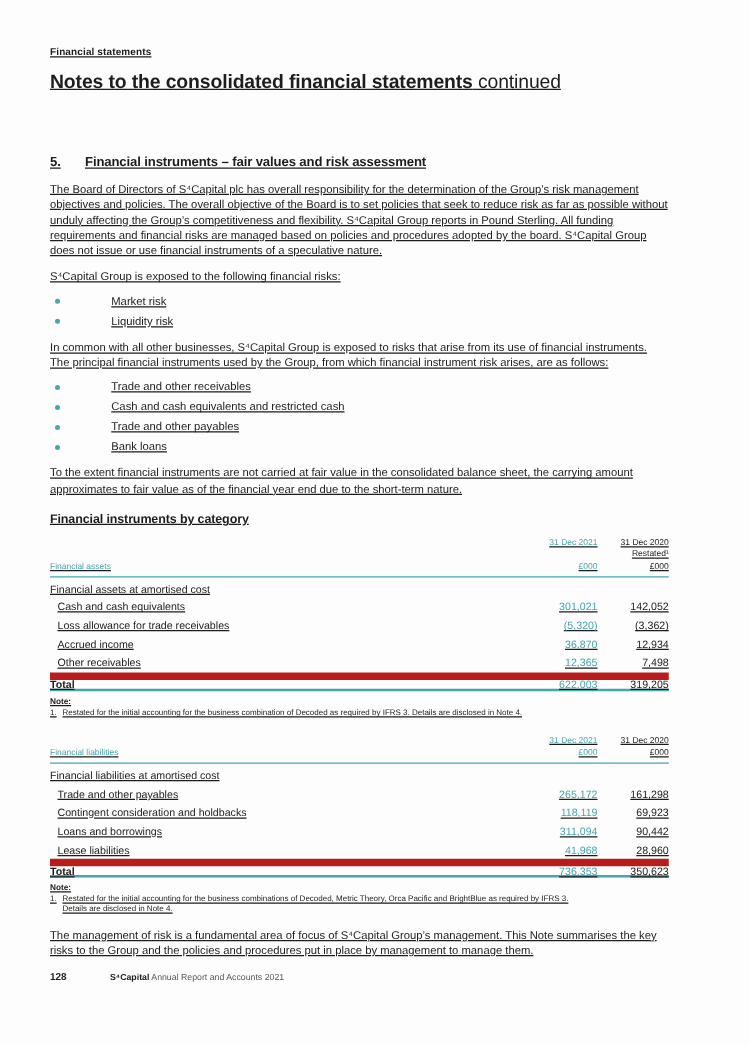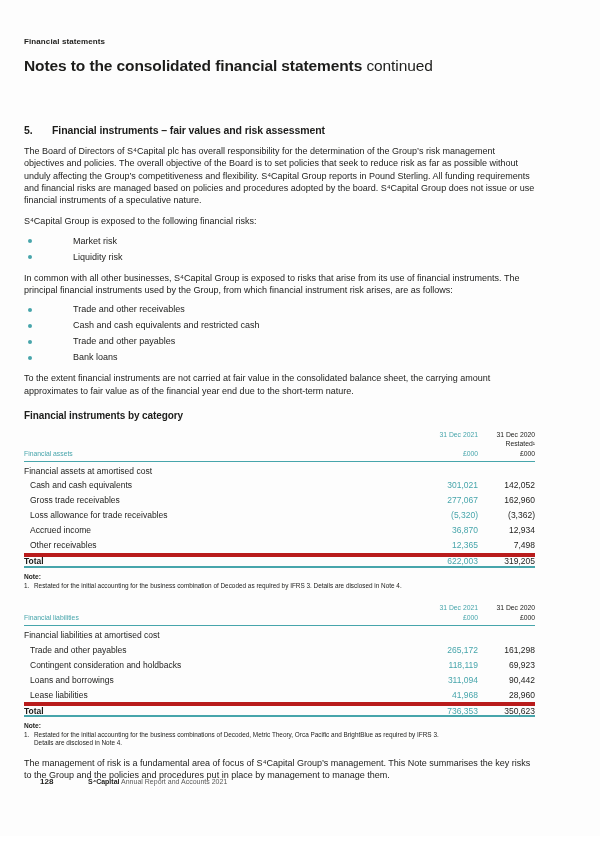--- a/index.html
+++ b/index.html
@@ -1,18 +1,18 @@
 <!DOCTYPE html>
 <html><head>
 <meta charset="utf-8">
 <style>
   * { margin:0; padding:0; box-sizing:border-box; }
   html,body { width:600px; height:848px; }
   body { font-family:"Liberation Sans", sans-serif; color:#1d1d1b; background:#ffffff; }
-  .page { position:relative; width:600px; height:836px; background:#fdfdfd; padding:37px 65px 0 24px; overflow:hidden; }
+  .page { position:relative; width:600px; height:836px; background:#fdfdfd; padding:37px 65px 0 40px; overflow:hidden;text-decoration:underline; }
 
   .eyebrow { font-size:8px; font-weight:bold; letter-spacing:0.1px; }
   .doc-title { font-size:15.5px; font-weight:bold; margin-top:11px; letter-spacing:-0.1px; }
   .doc-title .light { font-weight:normal; }
 
   .section-head { margin-top:49px; font-size:10.5px; font-weight:bold; display:flex; letter-spacing:-0.1px; }
   .section-head .num { width:28px; flex:none; }
 
   p.body { font-size:9px; line-height:12.3px; margin-top:9px; }
 
@@ -31,21 +31,21 @@
 
   .thead { font-size:6.8px; line-height:9px; }
   .thead .units { padding-bottom:3px; border-bottom:1px solid #47a5ab; margin-top:1px; }
   .group-label { color:#47a5ab; }
 
   .rows { font-size:8.5px; }
   .subhead-row { height:14px; display:flex; align-items:center; margin-top:2px; }
   .data-row { height:15px; }
   .data-row .c-label { padding-left:6px; }
   .data-row, .total-row { display:flex; align-items:center; }
-  .total-row { height:15px; font-weight:bold; border-top:4px solid #b91c1c; border-bottom:2px solid #47a5ab; }
+  .total-row { height:15px; font-weight:bold; border-top:6px solid #b91c1c; border-bottom:2px solid #47a5ab; }
   .total-row .col { font-weight:normal; }
 
   .notes { margin-top:4px; }
   .note-label { font-size:6.6px; font-weight:bold; line-height:9px; }
   .note-item { display:flex; font-size:6.4px; line-height:8.2px; margin-top:1px; }
   .note-num { width:10px; flex:none; }
   .note-text span { display:block; }
 
   .liab-table { margin-top:13px; }
 
@@ -126,25 +126,20 @@
       </div>
     </div>
     <div class="rows">
       <div class="subhead-row">Financial assets at amortised cost</div>
       <div class="data-row">
         <span class="c-label">Cash and cash equivalents</span>
         <span class="col accent">301,021</span>
         <span class="col c20">142,052</span>
       </div>
       <div class="data-row">
-        <span class="c-label">Gross trade receivables</span>
-        <span class="col accent">277,067</span>
-        <span class="col c20">162,960</span>
-      </div>
-      <div class="data-row">
         <span class="c-label">Loss allowance for trade receivables</span>
         <span class="col accent">(5,320)</span>
         <span class="col c20">(3,362)</span>
       </div>
       <div class="data-row">
         <span class="c-label">Accrued income</span>
         <span class="col accent">36,870</span>
         <span class="col c20">12,934</span>
       </div>
       <div class="data-row">

